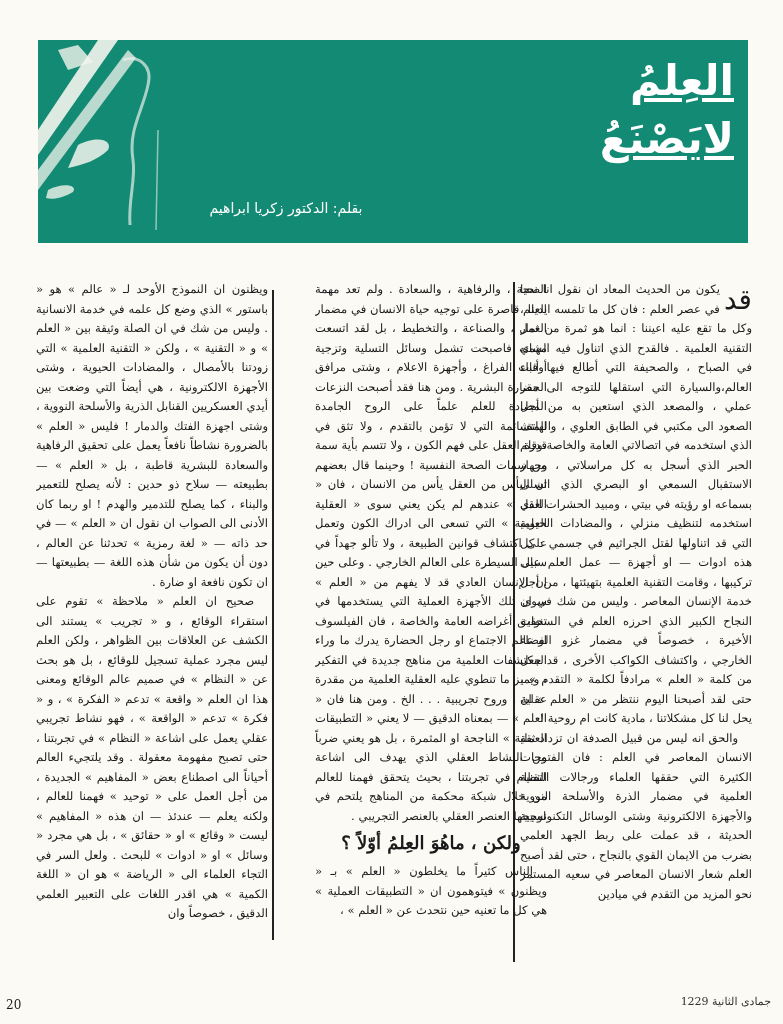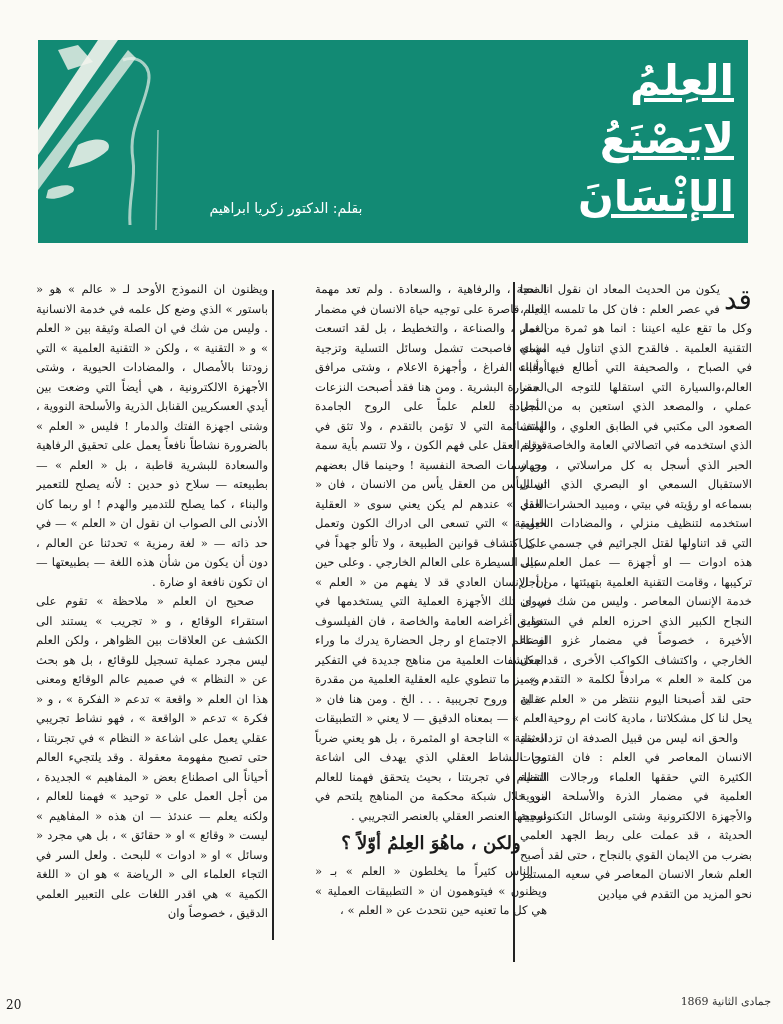--- a/index.html
+++ b/index.html
@@ -65,21 +65,20 @@
     <polygon points="0,130 90,10 98,18 0,150" fill="#f4f4ee" opacity="0.75"></polygon>
     <path d="M20,10 L40,5 L55,22 L30,30 Z" fill="#f4f4ee" opacity="0.8"></path>
     <path d="M85,20 C100,15 115,25 110,45 C105,70 90,90 95,120 C98,140 90,160 92,185" stroke="#e8efe9" stroke-width="3" fill="none" opacity="0.7"></path>
     <path d="M40,105 C60,95 75,100 70,110 C60,120 45,125 30,128 Z" fill="#f4f4ee" opacity="0.85"></path>
     <path d="M10,150 C25,142 40,145 35,152 C25,158 15,160 8,158 Z" fill="#f4f4ee" opacity="0.8"></path>
     <line x1="120" y1="90" x2="118" y2="190" stroke="#e8efe9" stroke-width="1.5" opacity="0.6"></line>
   </svg>
   <div class="title">
     <div>العِلمُ</div>
     <div>لايَصْنَعُ</div>
-    <div>الإنْسَانَ</div>
   </div>
   <div class="byline">بقلم: الدكتور زكريا ابراهيم</div>
 </div>
 
 <div class="rule rule-1"></div>
 <div class="rule rule-2"></div>
 
 <div class="col col-right">
   <span class="dropcap">قد</span>
   <p>يكون من الحديث المعاد ان نقول انا نحيا في عصر العلم : فان كل ما تلمسه ايدينا ، وكل ما تقع عليه اعيننا : انما هو ثمرة من ثمار التقنية العلمية . فالقدح الذي اتناول فيه الشاي في الصباح ، والصحيفة التي أطالع فيها أنباء العالم،والسيارة التي استقلها للتوجه الى مقر عملي ، والمصعد الذي استعين به من أجل الصعود الى مكتبي في الطابق العلوي ، والهاتف الذي استخدمه في اتصالاتي العامة والخاصة،وقلم الحبر الذي أسجل به كل مراسلاتي ، وجهاز الاستقبال السمعي او البصري الذي اتسلى بسماعه او رؤيته في بيتي ، ومبيد الحشرات الذي استخدمه لتنظيف منزلي ، والمضادات الحيوية التي قد اتناولها لقتل الجراثيم في جسمي : كل هذه ادوات — او أجهزة — عمل العلم على تركيبها ، وقامت التقنية العلمية بتهيئتها ، من أجل خدمة الإنسان المعاصر . وليس من شك في ان النجاح الكبير الذي احرزه العلم في السنوات الأخيرة ، خصوصاً في مضمار غزو الفضاء الخارجي ، واكتشاف الكواكب الأخرى ، قد جعل من كلمة « العلم » مرادفاً لكلمة « التقدم » ، حتى لقد أصبحنا اليوم ننتظر من « العلم » ان يحل لنا كل مشكلاتنا ، مادية كانت ام روحية !</p>
@@ -91,13 +90,13 @@
   <div class="subhead">ولكن ، ماهُوَ العِلمُ أوّلاً ؟</div>
   <p class="indent">الناس كثيراً ما يخلطون « العلم » بـ « ويظنون » فيتوهمون ان « التطبيقات العملية » هي كل ما تعنيه حين نتحدث عن « العلم » ،</p>
 </div>
 
 <div class="col col-left">
   <p>ويظنون ان النموذج الأوحد لـ « عالم » هو « باستور » الذي وضع كل علمه في خدمة الانسانية . وليس من شك في ان الصلة وثيقة بين « العلم » و « التقنية » ، ولكن « التقنية العلمية » التي زودتنا بالأمصال ، والمضادات الحيوية ، وشتى الأجهزة الالكترونية ، هي أيضاً التي وضعت بين أيدي العسكريين القنابل الذرية والأسلحة النووية ، وشتى اجهزة الفتك والدمار ! فليس « العلم » بالضرورة نشاطاً نافعاً يعمل على تحقيق الرفاهية والسعادة للبشرية قاطبة ، بل « العلم » — بطبيعته — سلاح ذو حدين : لأنه يصلح للتعمير والبناء ، كما يصلح للتدمير والهدم ! او ربما كان الأدنى الى الصواب ان نقول ان « العلم » — في حد ذاته — « لغة رمزية » تحدثنا عن العالم ، دون أن يكون من شأن هذه اللغة — بطبيعتها — ان تكون نافعة او ضارة .</p>
   <p class="indent">صحيح ان العلم « ملاحظة » تقوم على استقراء الوقائع ، و « تجريب » يستند الى الكشف عن العلاقات بين الظواهر ، ولكن العلم ليس مجرد عملية تسجيل للوقائع ، بل هو بحث عن « النظام » في صميم عالم الوقائع ومعنى هذا ان العلم « واقعة » تدعم « الفكرة » ، و « فكرة » تدعم « الواقعة » ، فهو نشاط تجريبي عقلي يعمل على اشاعة « النظام » في تجربتنا ، حتى تصبح مفهومة معقولة . وقد يلتجيء العالم أحياناً الى اصطناع بعض « المفاهيم » الجديدة ، من أجل العمل على « توحيد » فهمنا للعالم ، ولكنه يعلم — عندئذ — ان هذه « المفاهيم » ليست « وقائع » او « حقائق » ، بل هي مجرد « وسائل » او « ادوات » للبحث . ولعل السر في التجاء العلماء الى « الرياضة » هو ان « اللغة الكمية » هي اقدر اللغات على التعبير العلمي الدقيق ، خصوصاً وان</p>
 </div>
 
 <div class="footer-left">20</div>
-<div class="footer-right">جمادى الثانية 1869</div>
+<div class="footer-right">جمادى الثانية 1229</div>
 
 </body></html>

